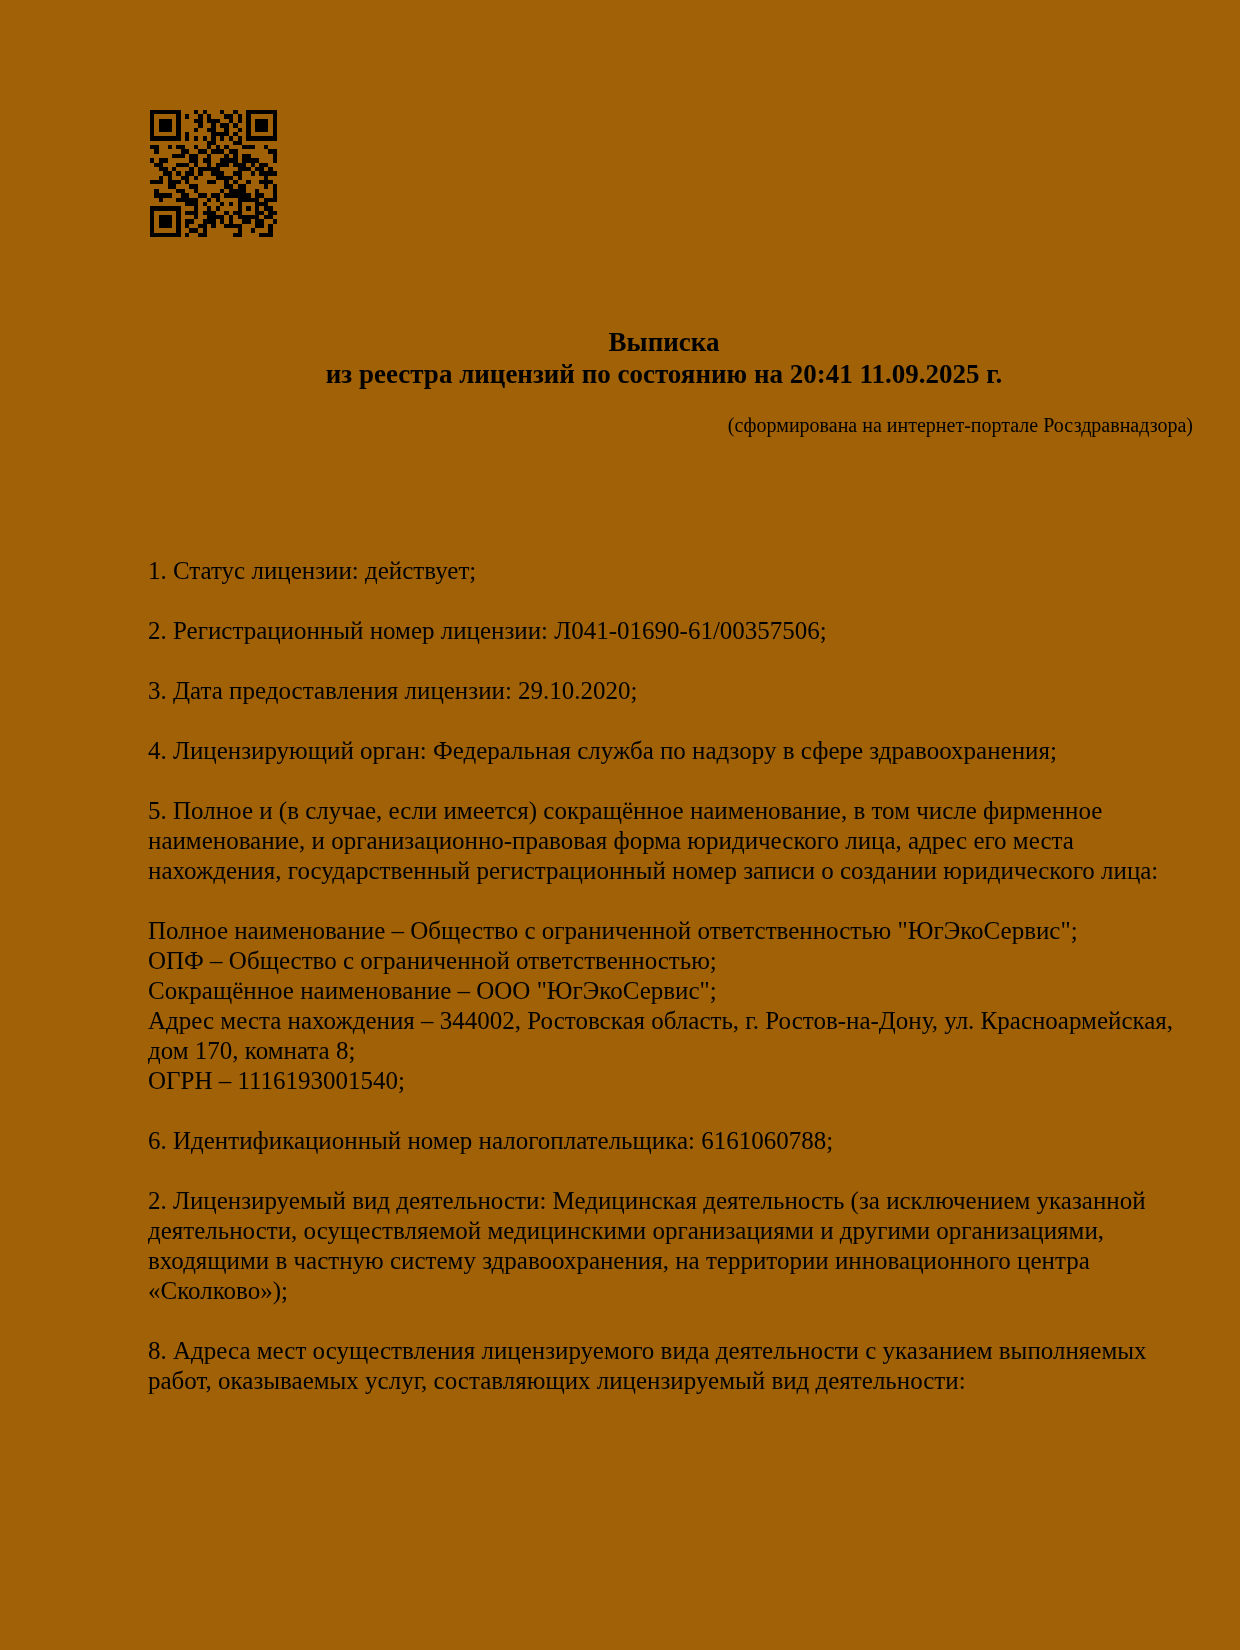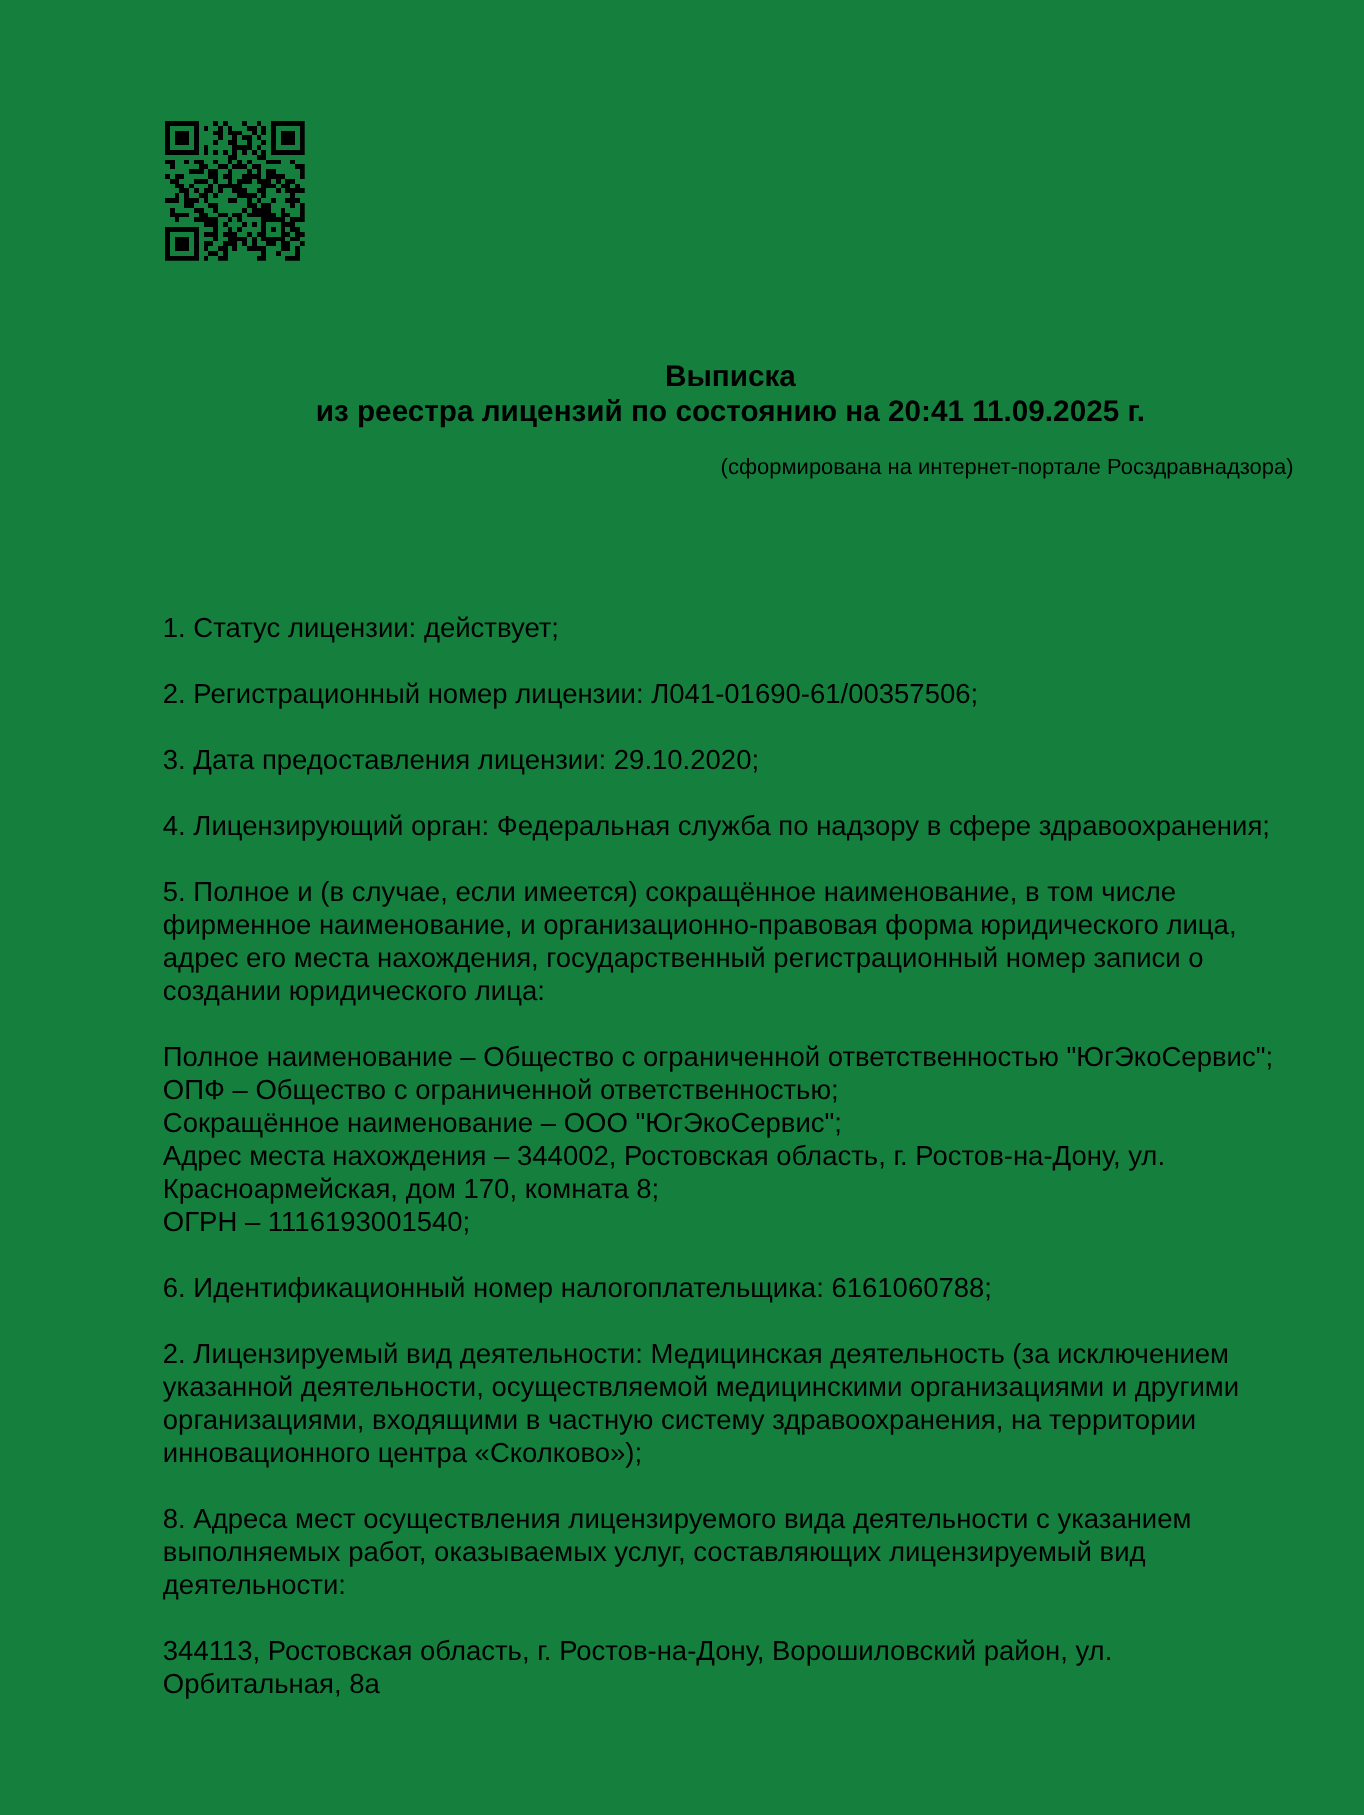--- a/index.html
+++ b/index.html
@@ -4,23 +4,23 @@
 <style>
   html, body {
     margin: 0;
     padding: 0;
     background: #ffffff;
   }
   .page {
     position: relative;
     width: 1240px;
     height: 1650px;
-    background: #15803d;
+    background: #a16207;
     color: #000000;
-    font-family: Liberation Sans, sans-serif;
+    font-family: Liberation Serif, serif;
     box-sizing: border-box;
     padding-top: 326px;
     overflow: hidden;
   }
   .qr {
     position: absolute;
     left: 150px;
     top: 110px;
     width: 127px;
     height: 127px;
@@ -32,21 +32,21 @@
   }
   .title-block {
     text-align: center;
     font-weight: bold;
     font-size: 27px;
     line-height: 32px;
   }
   .subtitle-row {
     width: 1240px;
     box-sizing: border-box;
-    padding-right: 64px;
+    padding-right: 47px;
     text-align: right;
     margin-top: 23px;
     font-size: 20px;
     line-height: 24px;
   }
   .body-text {
     margin-top: 119px;
     font-size: 25px;
     line-height: 30px;
   }
@@ -500,16 +500,15 @@
       <span class="line">Адрес места нахождения – 344002, Ростовская область, г. Ростов-на-Дону, ул. Красноармейская, дом 170, комната 8;</span>
       <span class="line">ОГРН – 1116193001540;</span>
     </div>
 
     <div class="para">6. Идентификационный номер налогоплательщика: 6161060788;</div>
 
     <div class="para">2. Лицензируемый вид деятельности: Медицинская деятельность (за исключением указанной деятельности, осуществляемой медицинскими организациями и другими организациями, входящими в частную систему здравоохранения, на территории инновационного центра «Сколково»);</div>
 
     <div class="para">8. Адреса мест осуществления лицензируемого вида деятельности с указанием выполняемых работ, оказываемых услуг, составляющих лицензируемый вид деятельности:</div>
 
-    <div class="para">344113, Ростовская область, г. Ростов-на-Дону, Ворошиловский район, ул. Орбитальная, 8а</div>
   </div>
 
 </div>
 
 </body></html>

